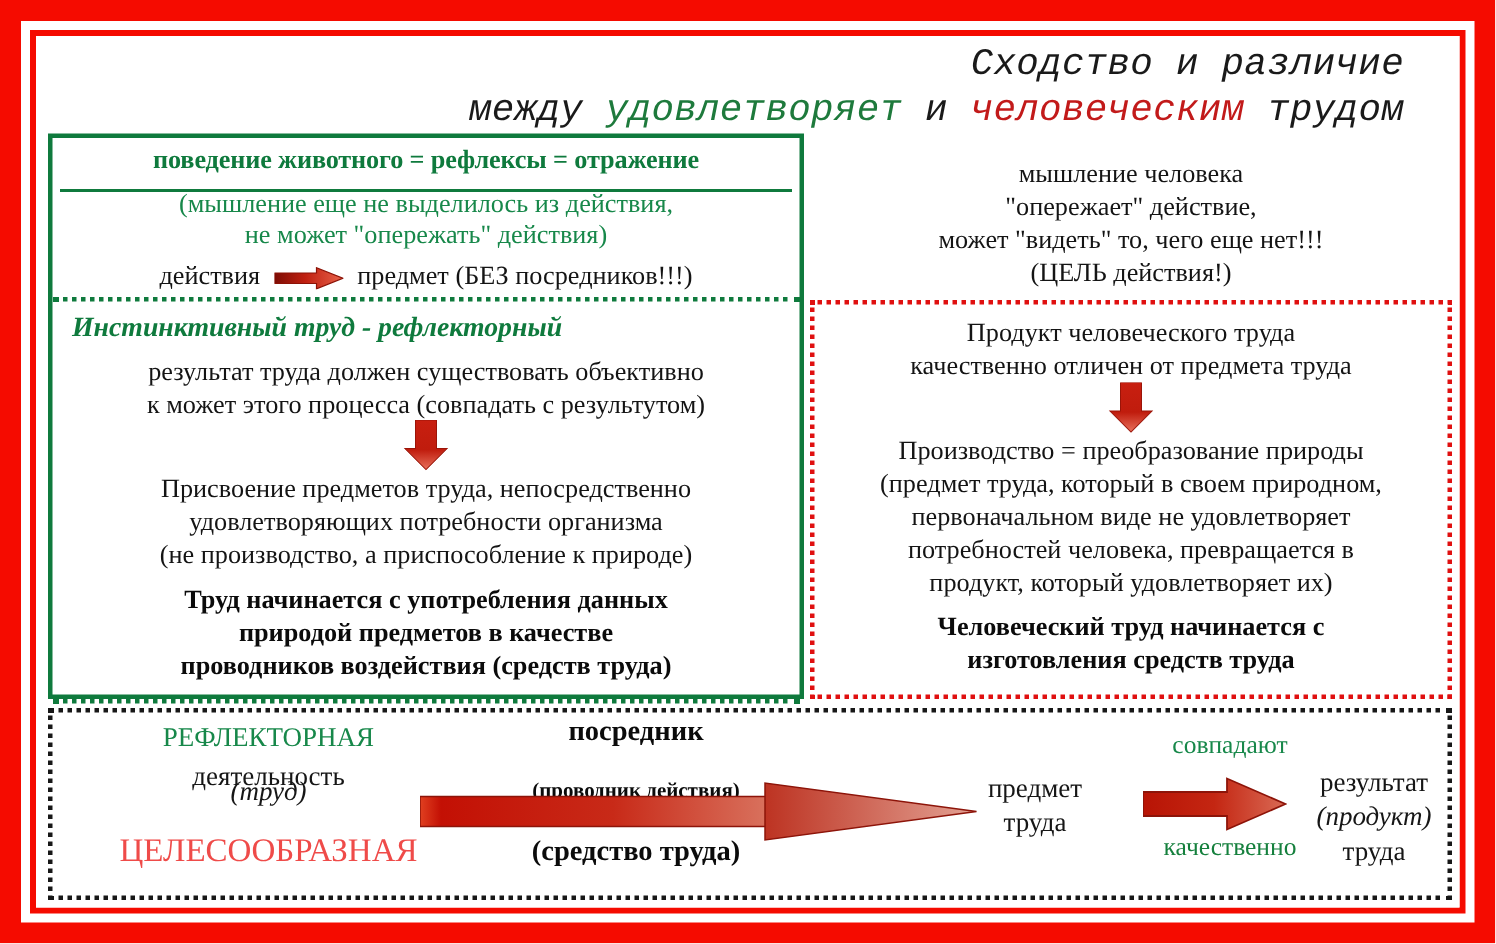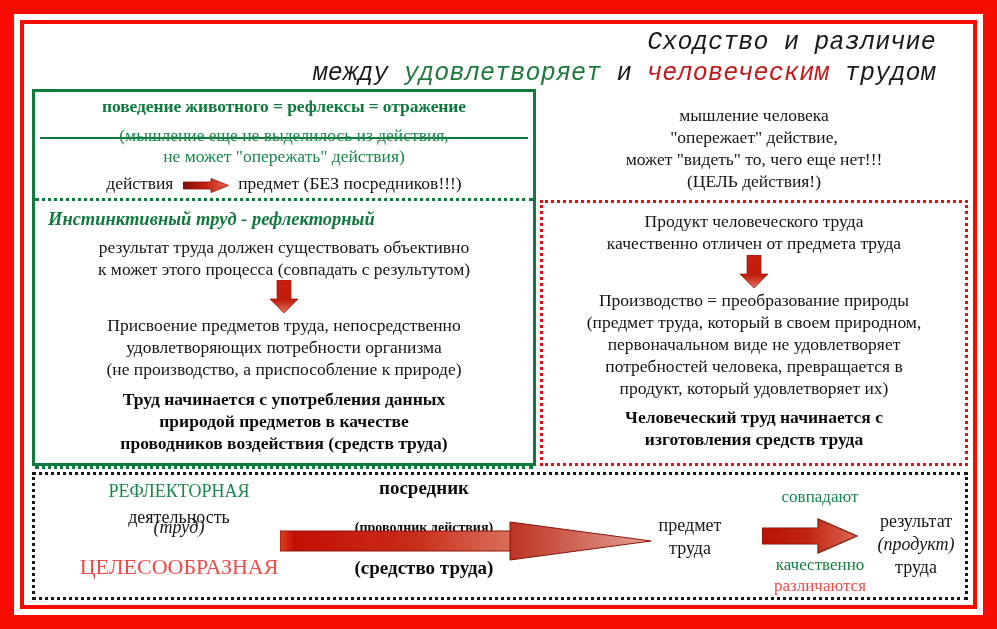--- a/index.html
+++ b/index.html
@@ -89,21 +89,21 @@
 
   
   .blk{position:absolute;text-align:center;color:#111;}
   .ser{font-family:"Liberation Serif", serif;}
 
   .hd-green{
     font-weight:bold;color:#0f7a3d;font-size:17.5px;line-height:21px;
     letter-spacing:-0.1px;
   }
   .hd-green-underline{
-    border-bottom:2.5px solid #0f7a3d;padding-bottom:20px;display:block;
+    border-bottom:2.5px solid #0f7a3d;padding-bottom:9px;display:block;
   }
   .green-txt{color:#17884a;font-size:17.5px;line-height:21.5px;}
   .dark-txt{color:#141414;font-size:17.5px;line-height:22px;}
   .dark-bold{color:#0b0b0b;font-size:17.5px;line-height:22px;font-weight:bold;}
   .green-ital-bold{
     color:#0f7a3d;font-size:18.5px;font-weight:bold;font-style:italic;line-height:22px;
   }
 
   
   .arrow-inline{
@@ -268,20 +268,19 @@
             <stop offset="0" stop-color="#b81405"></stop>
             <stop offset="0.5" stop-color="#c42612"></stop>
             <stop offset="1" stop-color="#d96a55"></stop>
           </linearGradient>
         </defs>
         <path d="M0 10 L56 10 L56 1 L95 18 L56 35 L56 26 L0 26 Z" fill="url(#gMid)" stroke="#8d1409" stroke-width="1.2"></path>
       </svg>
     </div>
 
     <div class="blk ser" style="left:706px;top:530px;width:180px;font-size:17px;color:#15803d;line-height:21px;">качественно</div>
-    <div class="blk ser" style="left:706px;top:551px;width:180px;font-size:17px;color:#ef4b49;line-height:21px;">различаются</div>
 
     <div class="blk ser" style="left:840px;top:486px;width:104px;font-size:18px;color:#161616;line-height:23px;">результат</div>
     <div class="blk ser" style="left:840px;top:509px;width:104px;font-size:18px;color:#161616;line-height:23px;font-style:italic;">(продукт)</div>
     <div class="blk ser" style="left:840px;top:532px;width:104px;font-size:18px;color:#161616;line-height:23px;">труда</div>
 
   </div>
 </div>
 
 </body></html>

